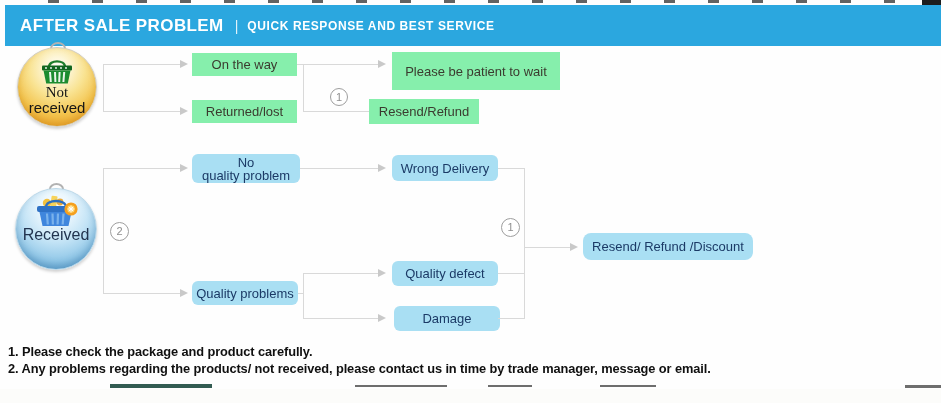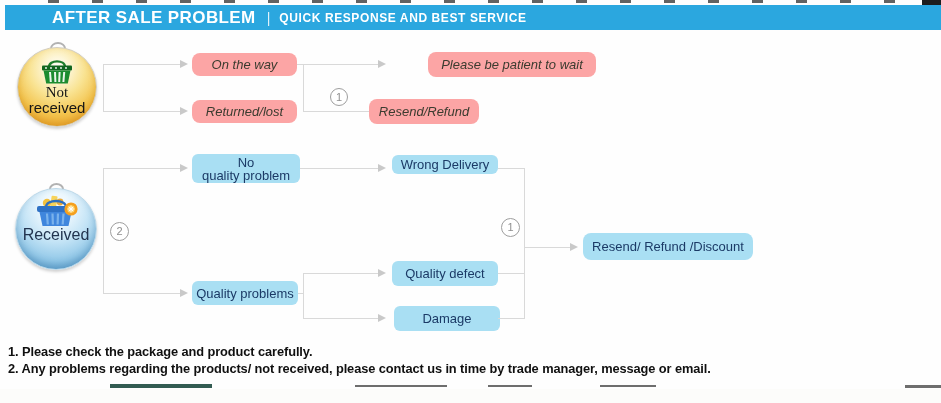--- a/index.html
+++ b/index.html
@@ -9,22 +9,22 @@
   }
   
   .top-noise{position:absolute;top:0;left:48px;right:20px;height:3px;
     background:repeating-linear-gradient(90deg,#2e2e2e 0 11px,transparent 11px 44px);opacity:.75;}
   .top-noise-corner{position:absolute;top:0;left:922px;width:19px;height:5px;background:#1d1d1d;}
   .bottom-band{position:absolute;left:0;right:0;top:389px;height:14px;background:#fcfcfa;}
   .bottom-teal{position:absolute;left:110px;top:384px;width:102px;height:4px;background:#335c52;}
   .bottom-dash{position:absolute;top:385px;height:2px;background:#4a4a4a;opacity:.8;}
 
   
-  .header-bar{position:absolute;left:5px;right:0;top:5px;height:25px;background:#2BA7DF;
-    display:flex;align-items:center;color:#fff;padding-left:32px;}
+  .header-bar{position:absolute;left:5px;right:0;top:5px;height:41px;background:#2BA7DF;
+    display:flex;align-items:center;color:#fff;}
   .header-title{font-weight:800;font-size:17px;letter-spacing:.4px;margin-left:15px;white-space:nowrap;}
   .header-sep{font-size:14px;color:rgba(255,255,255,.85);margin:0 9px 0 11px;font-weight:400;}
   .header-subtitle{font-size:12px;letter-spacing:.6px;font-weight:700;white-space:nowrap;}
 
   
   .ball{position:absolute;border-radius:50%;text-align:center;}
   .ball-orange{left:17px;top:47px;width:78px;height:78px;border:1px solid #d2cdbf;
     background:radial-gradient(circle at 50% 26%,#ffffff 0%,#fdf6d8 16%,#f9e392 40%,#f3c44e 66%,#eca32c 88%,#e2921e 100%);
     box-shadow:0 2px 3px rgba(0,0,0,.18), inset 0 -3px 6px rgba(190,120,10,.35);}
   .ball-blue{left:15px;top:188px;width:80px;height:80px;border:1px solid #bcd8e8;
@@ -37,21 +37,21 @@
 
   
   .hline{position:absolute;height:1px;background:#d9d9d9;}
   .vline{position:absolute;width:1px;background:#d9d9d9;}
   .ah{position:absolute;width:0;height:0;border-top:4px solid transparent;border-bottom:4px solid transparent;
     border-left:8px solid #c9c9c9;}
 
   
   .node{position:absolute;display:flex;flex-direction:column;align-items:center;justify-content:center;
     text-align:center;font-size:13px;line-height:13px;}
-  .ybox{background:#fca5a5;border-radius:8px;color:#3b3b2f;font-style:italic;}
+  .ybox{background:#86efac;border-radius:0;color:#3b3b2f;}
   .bbox{background:#A9DFF3;border-radius:6px;color:#1b3a66;}
 
   
   .marker{position:absolute;border:1px solid #9e9e9e;border-radius:50%;color:#8f8f8f;
     font-size:11px;line-height:1;display:flex;align-items:center;justify-content:center;background:#fff;}
 
   
   .note{position:absolute;left:8px;font-weight:bold;font-size:13.5px;color:#101010;
     transform:scaleX(.95);transform-origin:0 50%;white-space:nowrap;letter-spacing:-.1px;}
 </style>
@@ -114,21 +114,21 @@
     <span>Returned/lost</span>
   </div>
 
   <div class="hline" style="left:297px;top:64px;width:82px;"></div>
   <div class="ah" style="left:378px;top:60px;"></div>
   <div class="vline" style="left:303px;top:64px;height:48px;"></div>
   <div class="hline" style="left:303px;top:111px;width:76px;"></div>
   <div class="ah" style="left:378px;top:107px;"></div>
   <div class="marker" style="left:330px;top:88px;width:16px;height:16px;">1</div>
 
-  <div class="node ybox" style="left:392px;top:52px;width:168px;height:25px;margin-left:36px;">
+  <div class="node ybox" style="left:392px;top:52px;width:168px;height:38px;">
     <span>Please be patient to wait</span>
   </div>
   <div class="node ybox" style="left:369px;top:99px;width:110px;height:25px;">
     <span>Resend/Refund</span>
   </div>
 
   <div class="clasp" style="left:49px;top:183px;width:11px;height:8px;"></div>
   <div class="ball ball-blue">
     <span class="ball-icon" style="top:5px;">
       <svg width="46" height="34" viewBox="0 0 46 34">
@@ -177,21 +177,21 @@
   <div class="hline" style="left:300px;top:168px;width:79px;"></div>
   <div class="ah" style="left:378px;top:164px;"></div>
 
   <div class="hline" style="left:298px;top:293px;width:6px;"></div>
   <div class="vline" style="left:303px;top:273px;height:46px;"></div>
   <div class="hline" style="left:303px;top:273px;width:76px;"></div>
   <div class="ah" style="left:378px;top:269px;"></div>
   <div class="hline" style="left:303px;top:318px;width:76px;"></div>
   <div class="ah" style="left:378px;top:314px;"></div>
 
-  <div class="node bbox" style="left:392px;top:155px;width:106px;height:19px;">
+  <div class="node bbox" style="left:392px;top:155px;width:106px;height:26px;">
     <span>Wrong Delivery</span>
   </div>
   <div class="node bbox" style="left:392px;top:261px;width:106px;height:25px;">
     <span>Quality defect</span>
   </div>
   <div class="node bbox" style="left:394px;top:306px;width:106px;height:25px;">
     <span>Damage</span>
   </div>
 
   <div class="hline" style="left:498px;top:168px;width:27px;"></div>

